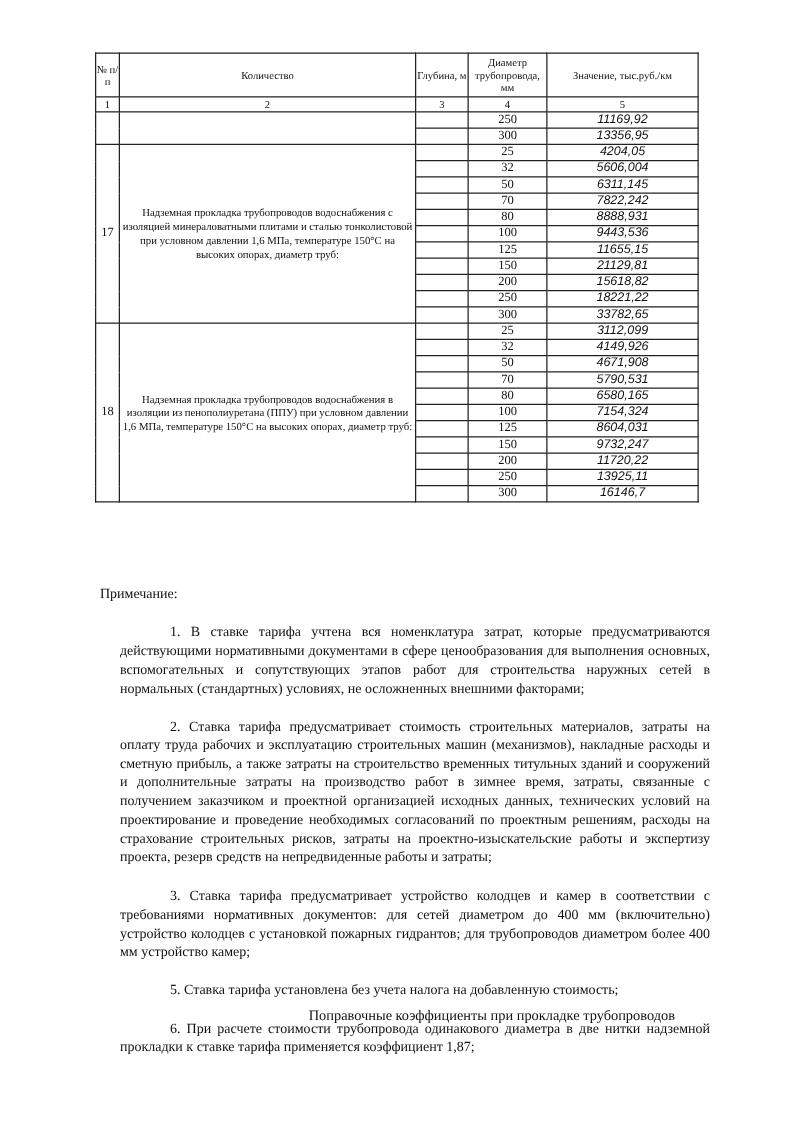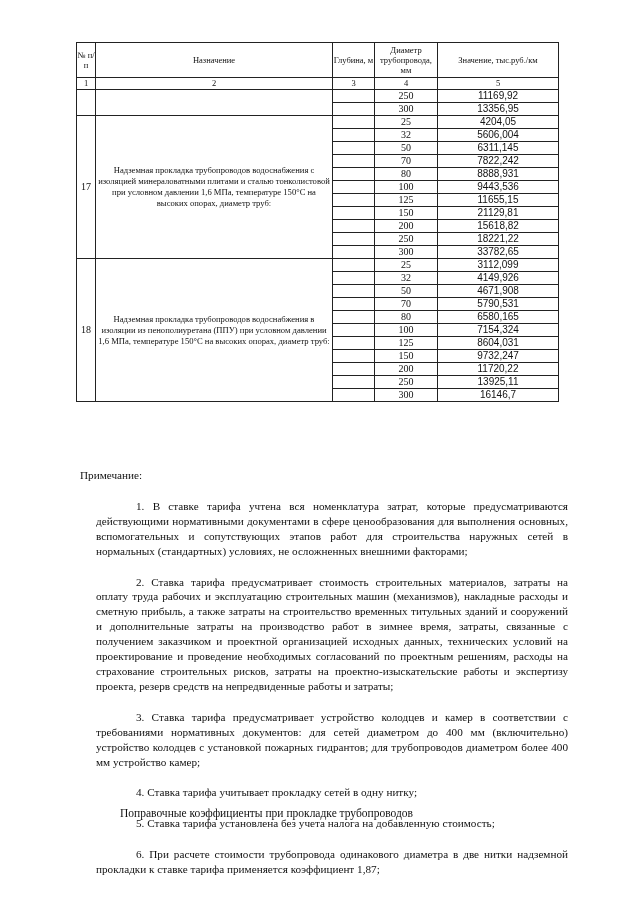--- a/index.html
+++ b/index.html
@@ -8,47 +8,47 @@
   .page { position: absolute; left: 0; top: 0; width: 640px; height: 905px; }
 
   table.tariff { position: absolute; left: 76px; top: 42px; width: 482px;
                  border-collapse: collapse; table-layout: fixed; }
   table.tariff td, table.tariff th { border: 1px solid #222; padding: 0; font-weight: normal;
                  vertical-align: middle; text-align: center; }
   .hdr th { font-size: 8.5px; line-height: 10px; height: 34px; }
   .colnum td { font-size: 8.5px; height: 11px; line-height: 11px; }
   .drow td { height: 12px; line-height: 12px; font-size: 10px; }
   td.dia { font-family: "Liberation Serif", serif; font-size: 10px; }
-  td.val { font-family: "Liberation Sans", sans-serif; font-size: 10px; }
+  td.val { font-family: "Liberation Sans", sans-serif; font-size: 10px; font-style: italic; }
   td.num { font-size: 10px; }
   td.desc { font-size: 8.6px; line-height: 11px; padding: 0 4px; }
 
   .notes { position: absolute; left: 80px; top: 424px; width: 504px;
            font-size: 11.2px; line-height: 14.9px; text-align: justify; }
   .notes .title { text-indent: 0; margin-top: 44px; }
   .notes p { margin: 16px; text-indent: 40px; }
-  .caption { position: absolute; left: 120px; top: 806px; width: 420px; text-align: left;
+  .caption { position: absolute; left: 120px; top: 806px; width: 420px; text-align: right;
              font-size: 11.5px; line-height: 15px; }
 </style>
 </head>
 <body>
 
 <div class="page">
   <table class="tariff">
     <colgroup>
       <col style="width:19px">
         <col style="width:237px">
         <col style="width:42px">
         <col style="width:63px">
         <col style="width:121px">
     </colgroup>
     <thead>
       <tr class="hdr">
         <th>№ п/п</th>
-        <th>Назначение</th>
+        <th>Количество</th>
         <th>Глубина, м</th>
         <th>Диаметр трубопровода, мм</th>
         <th>Значение, тыс.руб./км</th>
       </tr>
       <tr class="colnum">
         <td>1</td>
         <td>2</td>
         <td>3</td>
         <td>4</td>
         <td>5</td>
@@ -182,21 +182,20 @@
           <td class="val">16146,7</td>
         </tr>
       </tbody>
   </table>
 
   <div class="notes">
     <div class="title">Примечание:</div>
     <p>1. В ставке тарифа учтена вся номенклатура затрат, которые предусматриваются действующими нормативными документами в сфере ценообразования для выполнения основных, вспомогательных и сопутствующих этапов работ для строительства наружных сетей в нормальных (стандартных) условиях, не осложненных внешними факторами;</p>
     <p>2. Ставка тарифа предусматривает стоимость строительных материалов, затраты на оплату труда рабочих и эксплуатацию строительных машин (механизмов), накладные расходы и сметную прибыль, а также затраты на строительство временных титульных зданий и сооружений и дополнительные затраты на производство работ в зимнее время, затраты, связанные с получением заказчиком и проектной организацией исходных данных, технических условий на проектирование и проведение необходимых согласований по проектным решениям, расходы на страхование строительных рисков, затраты на проектно-изыскательские работы и экспертизу проекта, резерв средств на непредвиденные работы и затраты;</p>
     <p>3. Ставка тарифа предусматривает устройство колодцев и камер в соответствии с требованиями нормативных документов: для сетей диаметром до 400 мм (включительно) устройство колодцев с установкой пожарных гидрантов; для трубопроводов диаметром более 400 мм устройство камер;</p>
-    <p>4. Ставка тарифа учитывает прокладку сетей в одну нитку;</p>
     <p>5. Ставка тарифа установлена без учета налога на добавленную стоимость;</p>
     <p>6. При расчете стоимости трубопровода одинакового диаметра в две нитки надземной прокладки к ставке тарифа применяется коэффициент 1,87;</p>
   </div>
 
   <div class="caption">
     <div>Поправочные коэффициенты при прокладке трубопроводов</div>
   </div>
 </div>
 
 </body></html>

